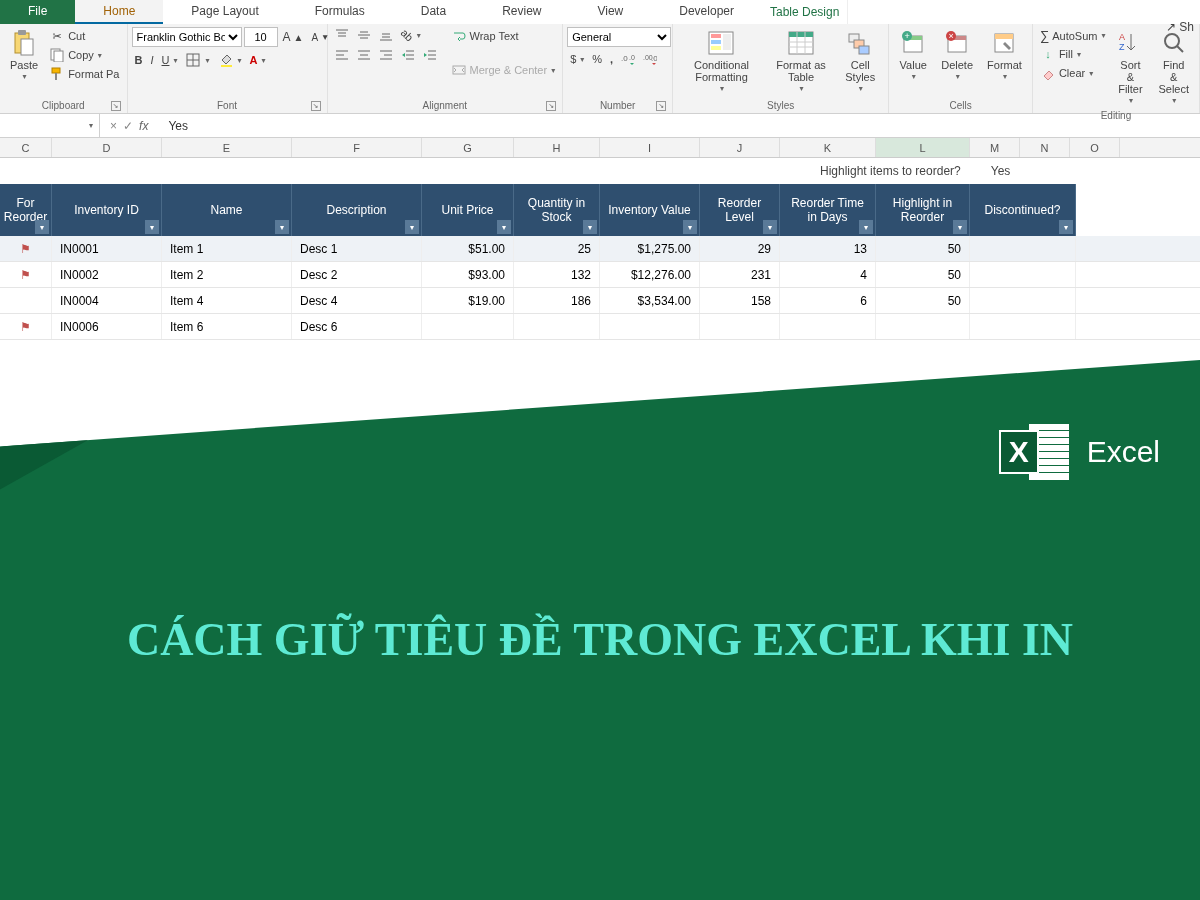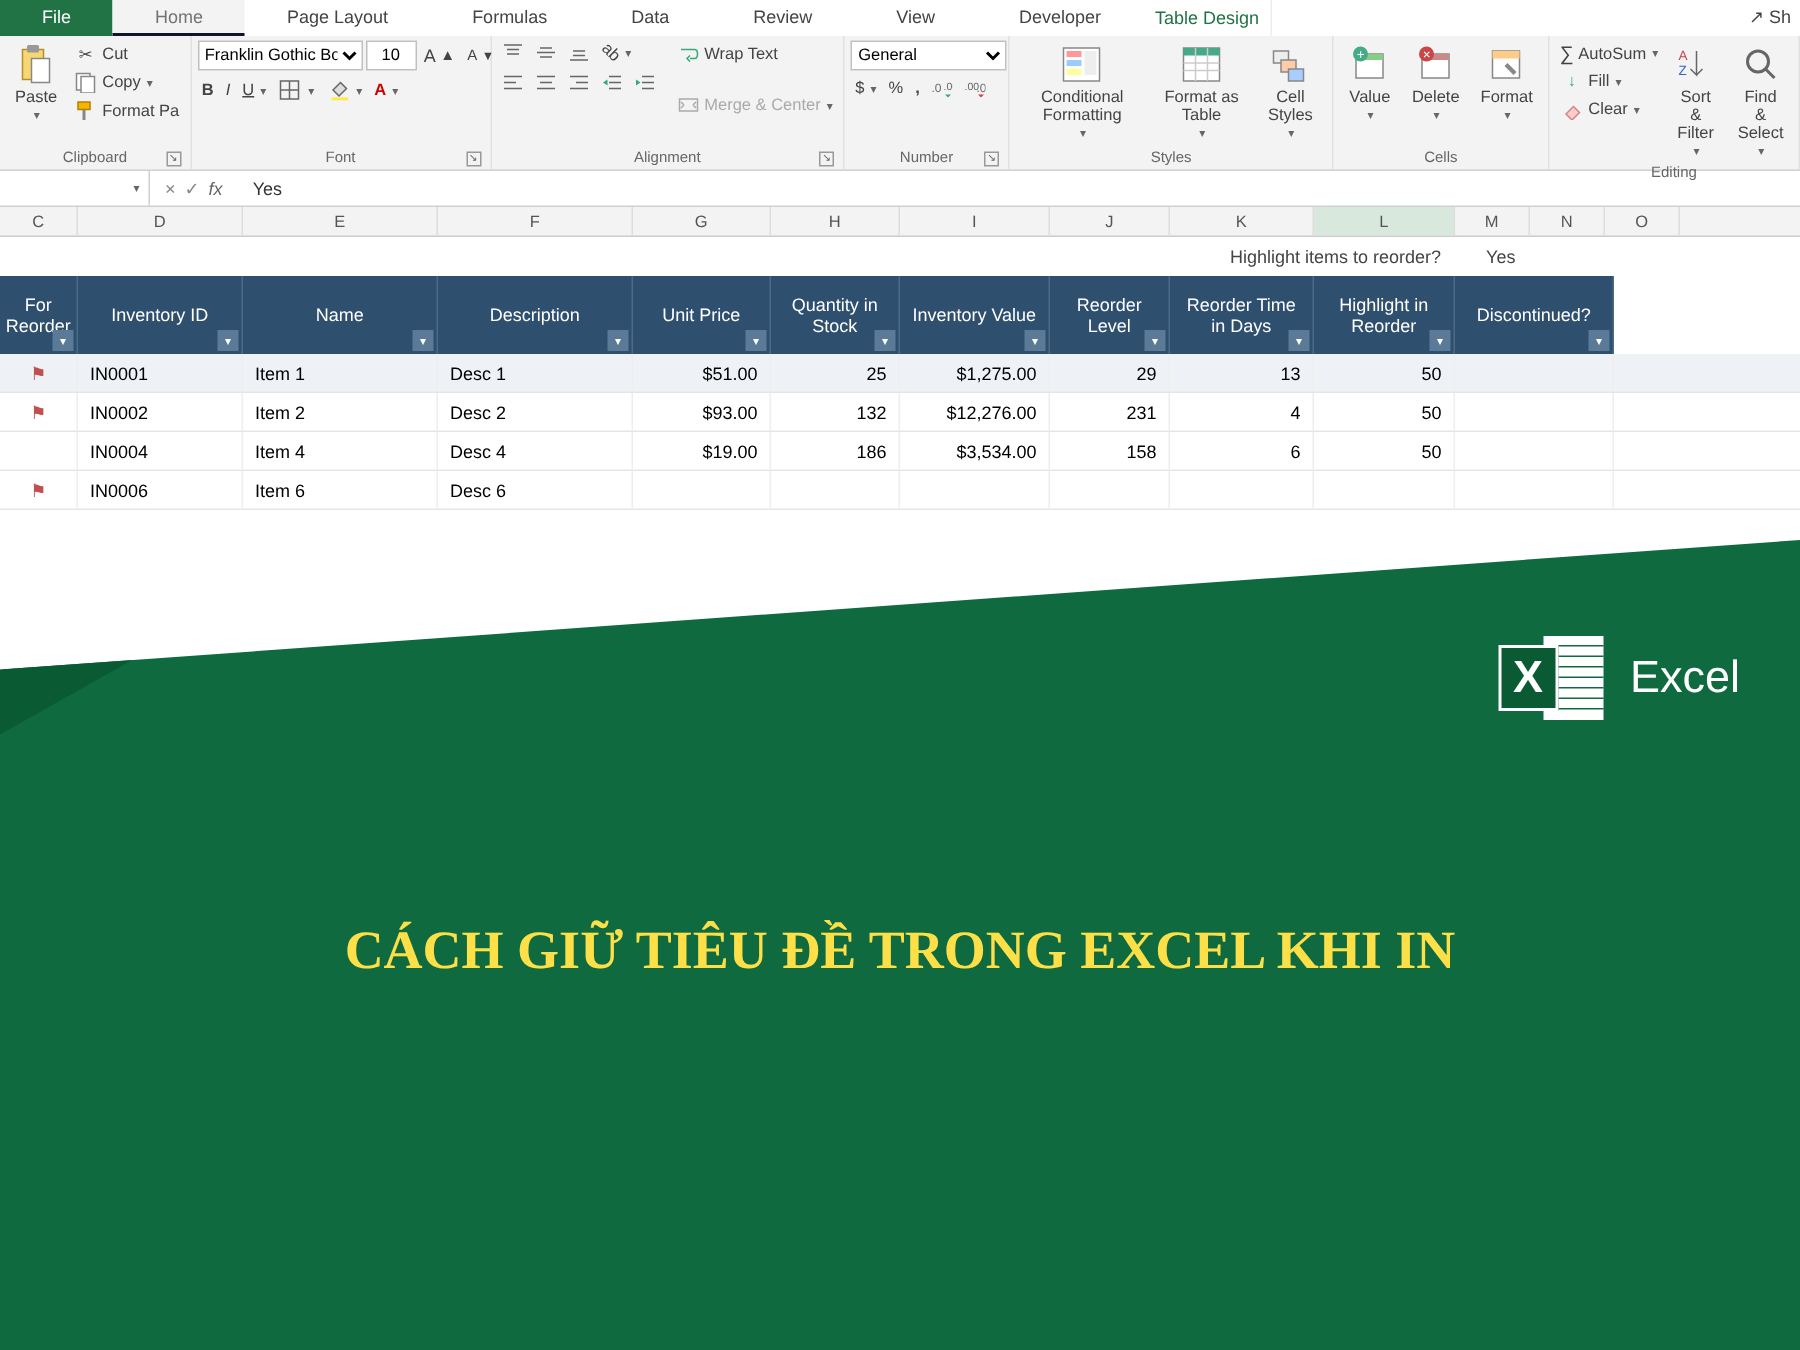--- a/index.html
+++ b/index.html
@@ -2,23 +2,23 @@
 <html><head>
 <meta charset="utf-8">
 <style>
 * { box-sizing: border-box; margin: 0; padding: 0; font-family: "Segoe UI", Arial, sans-serif; }
 body { width: 1200px; height: 900px; background: #fff; overflow: hidden; position: relative; }
 
 
 .tabs { display: flex; height: 24px; background: #fff; font-size: 12px; }
 .tab { padding: 4px 28px; color: #444; cursor: pointer; }
 .tab.file { background: #217346; color: #fff; }
-.tab.home { background: #f3f3f3; color: #737373; border-bottom: 2px solid #0f172a; font-weight: 500; }
+.tab.home { background: #f3f3f3; color: #a16207; border-bottom: 2px solid #0369a1; font-weight: 500; }
 .tab.td { color: #217346; }
-.share { margin-left: auto; padding: 4px 6px; color: #444; font-size: 12px; }
+.share { margin-left: auto; padding: 20px 6px; color: #444; font-size: 12px; }
 
 
 .ribbon { display: flex; height: 90px; border-bottom: 1px solid #d0d0d0; background: #f3f3f3; font-size: 11px; }
 .group { display: flex; flex-direction: column; border-right: 1px solid #e1e1e1; padding: 3px 4px 0; position: relative; }
 .group-body { flex: 1; display: flex; align-items: flex-start; gap: 2px; }
 .group-label { text-align: center; font-size: 10px; color: #666; padding: 2px 0; position: relative; }
 .group-label .dl { position: absolute; right: 2px; bottom: 2px; width: 10px; height: 10px; border: 1px solid #999; font-size: 7px; line-height: 8px; color: #666; }
 
 .vstack { display: flex; flex-direction: column; gap: 1px; }
 .hstack { display: flex; align-items: center; gap: 2px; }
@@ -74,21 +74,21 @@
 
 
 .overlay { position: absolute; left: 0; bottom: 0; width: 1200px; height: 540px; background: #0f6b3f; clip-path: polygon(0 16%, 100% 0, 100% 100%, 0 100%); }
 .overlay::before { content:""; position:absolute; left:0; top:0; width:100%; height:100%; background:#0a5a34; clip-path: polygon(0 16%, 8% 14%, 0 24%); }
 .excel-badge { position: absolute; right: 40px; top: 60px; display: flex; align-items: center; gap: 18px; color: #fff; }
 .xicon { width: 70px; height: 64px; position: relative; }
 .xicon .sheet { position: absolute; right: 0; top: 4px; width: 40px; height: 56px; background: #fff; }
 .xicon .sheet .ln { height: 7px; border-bottom: 1px solid #0f6b3f; }
 .xicon .book { position: absolute; left: 0; top: 10px; width: 40px; height: 44px; background: #0a5a34; color: #fff; display: flex; align-items: center; justify-content: center; font-size: 30px; font-weight: bold; border: 2px solid #fff; }
 .excel-badge .txt { font-size: 30px; font-weight: 300; }
-.headline { position: absolute; left: 0; width: 100%; top: 250px; text-align: center; color: #fde047; font-size: 36px; font-weight: bold; font-family: "Times New Roman", serif; line-height: 1.3; }
+.headline { position: absolute; left: 0; width: 100%; top: 250px; text-align: center; color: #5eead4; font-size: 46px; font-weight: bold; font-family: "Times New Roman", serif; line-height: 1.3; }
 
 svg { display: block; }
 </style>
 </head>
 <body>
 
 <div class="tabs">
   <div class="tab file">File</div>
   <div class="tab home">Home</div>
   <div class="tab">Page Layout</div>

